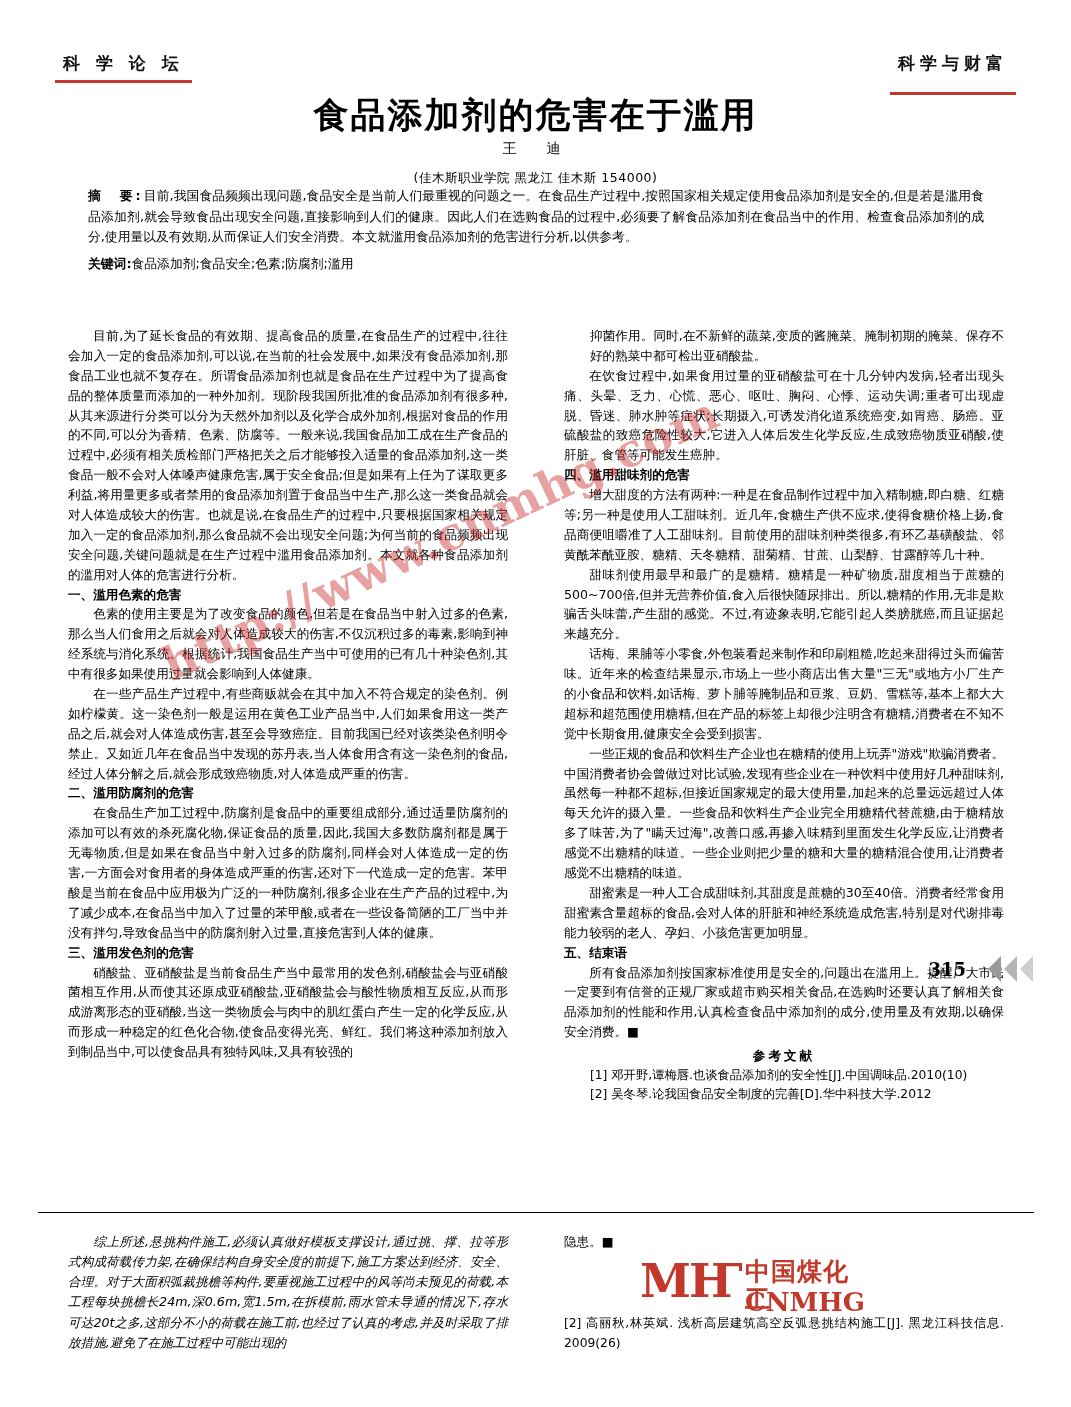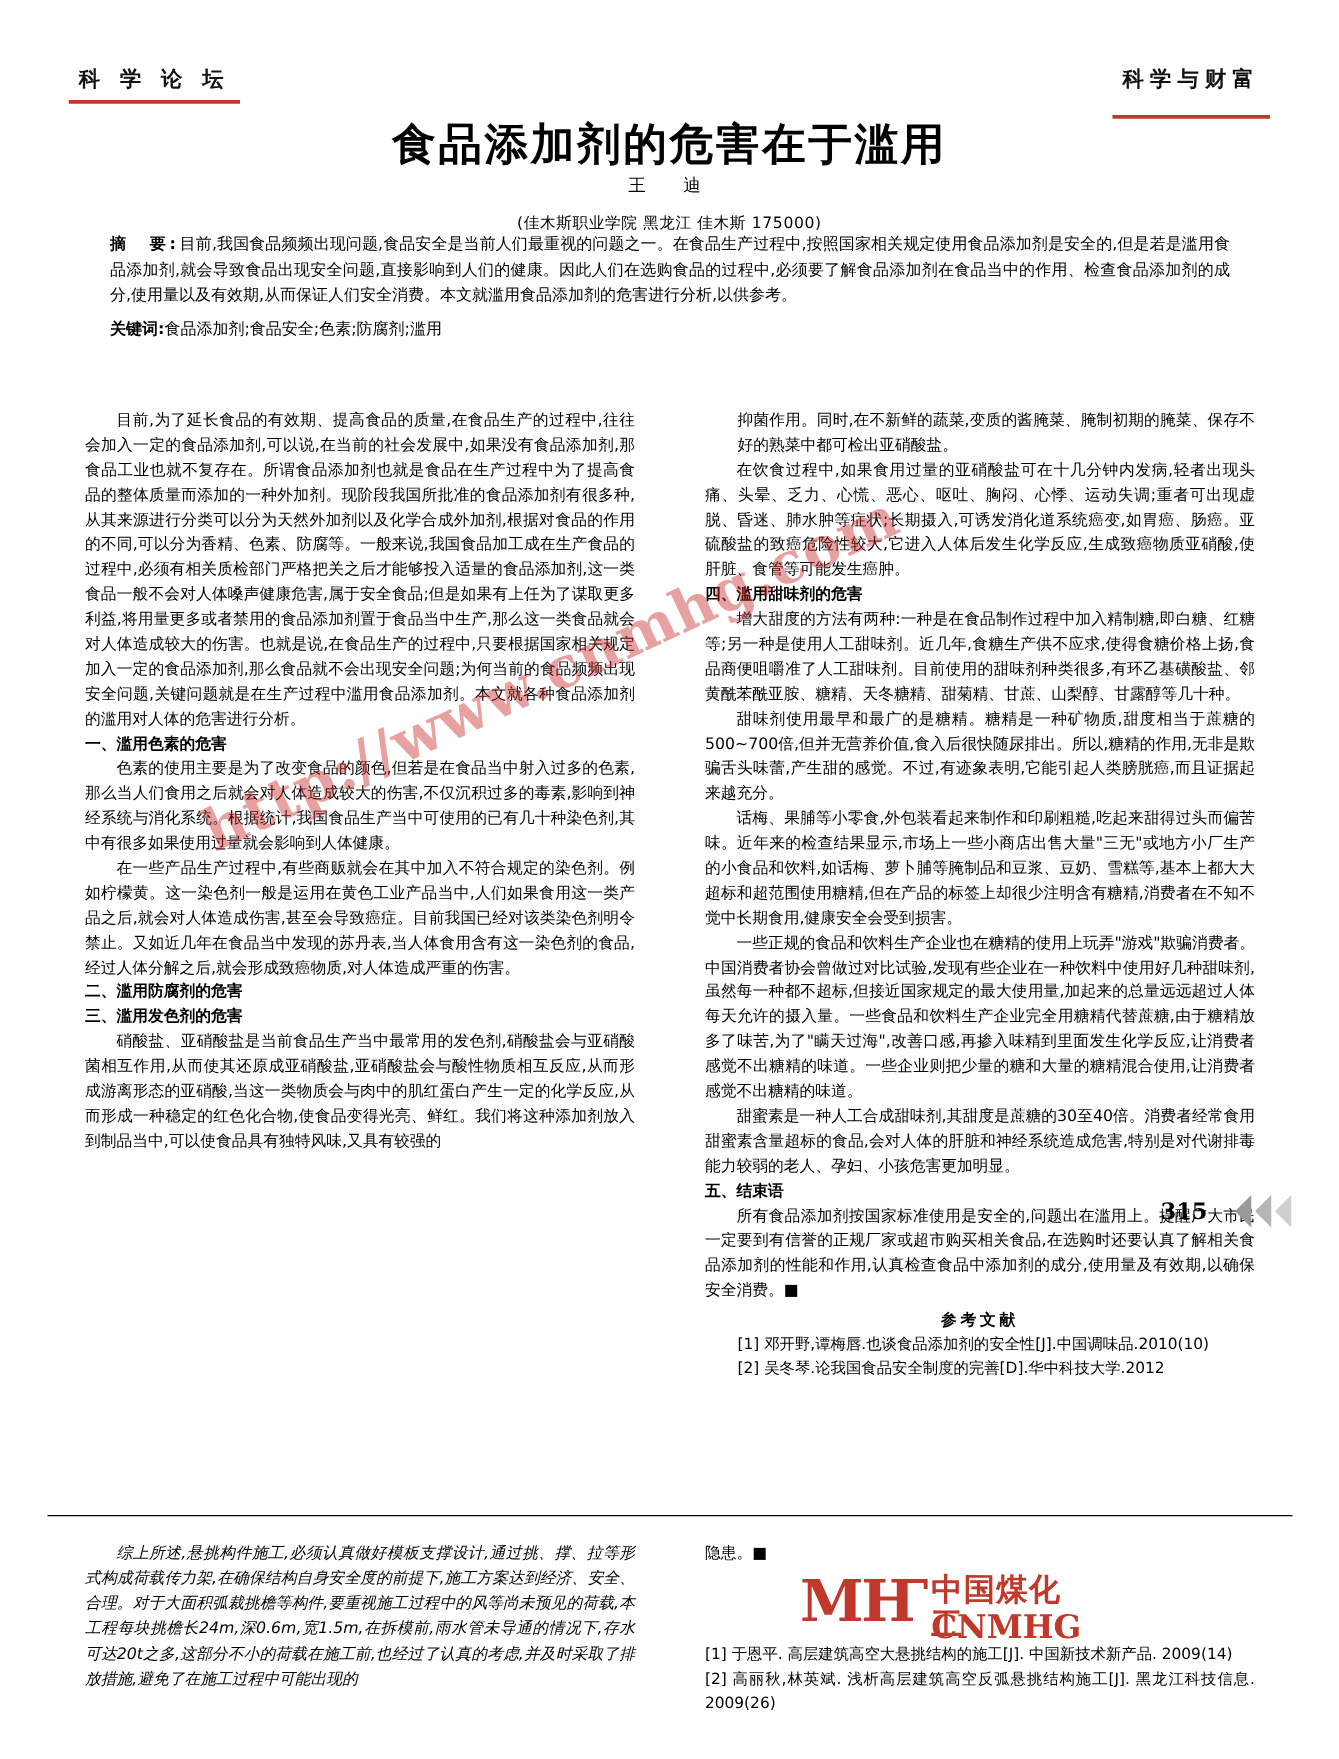--- a/index.html
+++ b/index.html
@@ -272,38 +272,39 @@
 
 <div class="page">
 
   <div class="header">
     <div class="header-left">科 学 论 坛</div>
     <div class="header-right">科学与财富</div>
   </div>
 
   <div class="title">食品添加剂的危害在于滥用</div>
   <div class="author">王　迪</div>
-  <div class="affil">(佳木斯职业学院  黑龙江 佳木斯  175000)</div>
+  <div class="affil">(佳木斯职业学院  黑龙江 佳木斯  154000)</div>
 
   <div class="abstract-block">
     <div>
       <span class="lbl">摘　要:</span><span>目前,我国食品频频出现问题,食品安全是当前人们最重视的问题之一。在食品生产过程中,按照国家相关规定使用食品添加剂是安全的,但是若是滥用食品添加剂,就会导致食品出现安全问题,直接影响到人们的健康。因此人们在选购食品的过程中,必须要了解食品添加剂在食品当中的作用、检查食品添加剂的成分,使用量以及有效期,从而保证人们安全消费。本文就滥用食品添加剂的危害进行分析,以供参考。</span>
     </div>
     <div class="keywords">
       <span class="lbl">关键词:</span><span>食品添加剂;食品安全;色素;防腐剂;滥用</span>
     </div>
   </div>
 
   <div class="cols">
     <div class="col col-left">
         <p>目前,为了延长食品的有效期、提高食品的质量,在食品生产的过程中,往往会加入一定的食品添加剂,可以说,在当前的社会发展中,如果没有食品添加剂,那食品工业也就不复存在。所谓食品添加剂也就是食品在生产过程中为了提高食品的整体质量而添加的一种外加剂。现阶段我国所批准的食品添加剂有很多种,从其来源进行分类可以分为天然外加剂以及化学合成外加剂,根据对食品的作用的不同,可以分为香精、色素、防腐等。一般来说,我国食品加工成在生产食品的过程中,必须有相关质检部门严格把关之后才能够投入适量的食品添加剂,这一类食品一般不会对人体嗓声健康危害,属于安全食品;但是如果有上任为了谋取更多利益,将用量更多或者禁用的食品添加剂置于食品当中生产,那么这一类食品就会对人体造成较大的伤害。也就是说,在食品生产的过程中,只要根据国家相关规定加入一定的食品添加剂,那么食品就不会出现安全问题;为何当前的食品频频出现安全问题,关键问题就是在生产过程中滥用食品添加剂。本文就各种食品添加剂的滥用对人体的危害进行分析。</p>
         <h3>一、滥用色素的危害</h3>
         <p>色素的使用主要是为了改变食品的颜色,但若是在食品当中射入过多的色素,那么当人们食用之后就会对人体造成较大的伤害,不仅沉积过多的毒素,影响到神经系统与消化系统。根据统计,我国食品生产当中可使用的已有几十种染色剂,其中有很多如果使用过量就会影响到人体健康。</p>
         <p>在一些产品生产过程中,有些商贩就会在其中加入不符合规定的染色剂。例如柠檬黄。这一染色剂一般是运用在黄色工业产品当中,人们如果食用这一类产品之后,就会对人体造成伤害,甚至会导致癌症。目前我国已经对该类染色剂明令禁止。又如近几年在食品当中发现的苏丹表,当人体食用含有这一染色剂的食品,经过人体分解之后,就会形成致癌物质,对人体造成严重的伤害。</p>
         <h3>二、滥用防腐剂的危害</h3>
+        <p>在食品生产加工过程中,防腐剂是食品中的重要组成部分,通过适量防腐剂的添加可以有效的杀死腐化物,保证食品的质量,因此,我国大多数防腐剂都是属于无毒物质,但是如果在食品当中射入过多的防腐剂,同样会对人体造成一定的伤害,一方面会对食用者的身体造成严重的伤害,还对下一代造成一定的危害。苯甲酸是当前在食品中应用极为广泛的一种防腐剂,很多企业在生产产品的过程中,为了减少成本,在食品当中加入了过量的苯甲酸,或者在一些设备简陋的工厂当中并没有拌匀,导致食品当中的防腐剂射入过量,直接危害到人体的健康。</p>
         <h3>三、滥用发色剂的危害</h3>
         <p>硝酸盐、亚硝酸盐是当前食品生产当中最常用的发色剂,硝酸盐会与亚硝酸菌相互作用,从而使其还原成亚硝酸盐,亚硝酸盐会与酸性物质相互反应,从而形成游离形态的亚硝酸,当这一类物质会与肉中的肌红蛋白产生一定的化学反应,从而形成一种稳定的红色化合物,使食品变得光亮、鲜红。我们将这种添加剂放入到制品当中,可以使食品具有独特风味,又具有较强的</p>
       </div>
     <div class="col col-right">
         <p class="noindent">抑菌作用。同时,在不新鲜的蔬菜,变质的酱腌菜、腌制初期的腌菜、保存不好的熟菜中都可检出亚硝酸盐。</p>
         <p>在饮食过程中,如果食用过量的亚硝酸盐可在十几分钟内发病,轻者出现头痛、头晕、乏力、心慌、恶心、呕吐、胸闷、心悸、运动失调;重者可出现虚脱、昏迷、肺水肿等症状;长期摄入,可诱发消化道系统癌变,如胃癌、肠癌。亚硫酸盐的致癌危险性较大,它进入人体后发生化学反应,生成致癌物质亚硝酸,使肝脏、食管等可能发生癌肿。</p>
         <h3>四、滥用甜味剂的危害</h3>
         <p>增大甜度的方法有两种:一种是在食品制作过程中加入精制糖,即白糖、红糖等;另一种是使用人工甜味剂。近几年,食糖生产供不应求,使得食糖价格上扬,食品商便咀嚼准了人工甜味剂。目前使用的甜味剂种类很多,有环乙基磺酸盐、邻黄酰苯酰亚胺、糖精、天冬糖精、甜菊精、甘蔗、山梨醇、甘露醇等几十种。</p>
         <p>甜味剂使用最早和最广的是糖精。糖精是一种矿物质,甜度相当于蔗糖的500~700倍,但并无营养价值,食入后很快随尿排出。所以,糖精的作用,无非是欺骗舌头味蕾,产生甜的感觉。不过,有迹象表明,它能引起人类膀胱癌,而且证据起来越充分。</p>
         <p>话梅、果脯等小零食,外包装看起来制作和印刷粗糙,吃起来甜得过头而偏苦味。近年来的检查结果显示,市场上一些小商店出售大量"三无"或地方小厂生产的小食品和饮料,如话梅、萝卜脯等腌制品和豆浆、豆奶、雪糕等,基本上都大大超标和超范围使用糖精,但在产品的标签上却很少注明含有糖精,消费者在不知不觉中长期食用,健康安全会受到损害。</p>
@@ -323,21 +324,20 @@
 
   <div class="divider"></div>
 
   <div class="bottom">
     <div class="bcol bcol-left">
         <p>综上所述,悬挑构件施工,必须认真做好模板支撑设计,通过挑、撑、拉等形式构成荷载传力架,在确保结构自身安全度的前提下,施工方案达到经济、安全、合理。对于大面积弧裁挑檐等构件,要重视施工过程中的风等尚未预见的荷载,本工程每块挑檐长24m,深0.6m,宽1.5m,在拆模前,雨水管未导通的情况下,存水可达20t之多,这部分不小的荷载在施工前,也经过了认真的考虑,并及时采取了排放措施,避免了在施工过程中可能出现的</p>
       </div>
     <div class="bcol bcol-right">
         <p class="noindent">隐患。■</p>
         <div style="height: 62px;"></div>
-        <p class="noindent ref-item">[1] 于恩平. 高层建筑高空大悬挑结构的施工[J]. 中国新技术新产品. 2009(14)</p>
         <p class="noindent ref-item">[2] 高丽秋,林英斌. 浅析高层建筑高空反弧悬挑结构施工[J]. 黑龙江科技信息. 2009(26)</p>
       </div>
   </div>
 
   <div class="logo">
     <div class="logo-mark">МҤ</div>
     <div class="logo-cn">中国煤化工</div>
     <div class="logo-en">CNMHG</div>
   </div>
 

